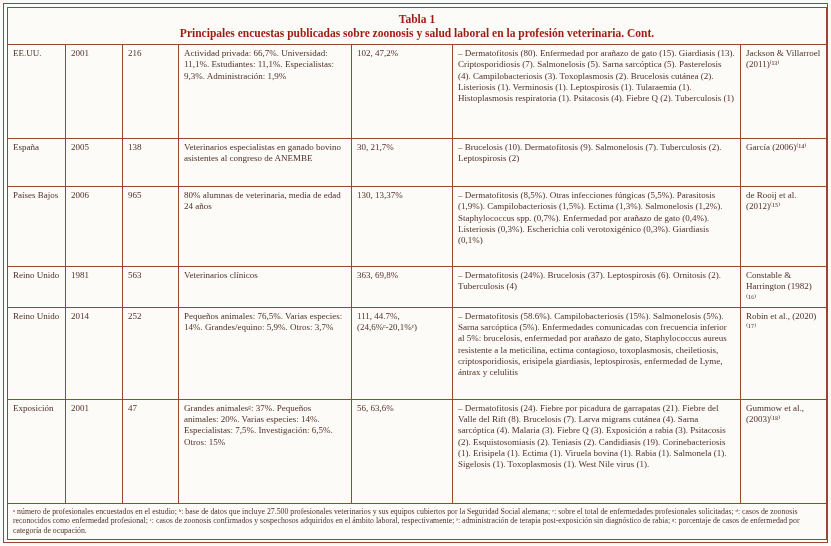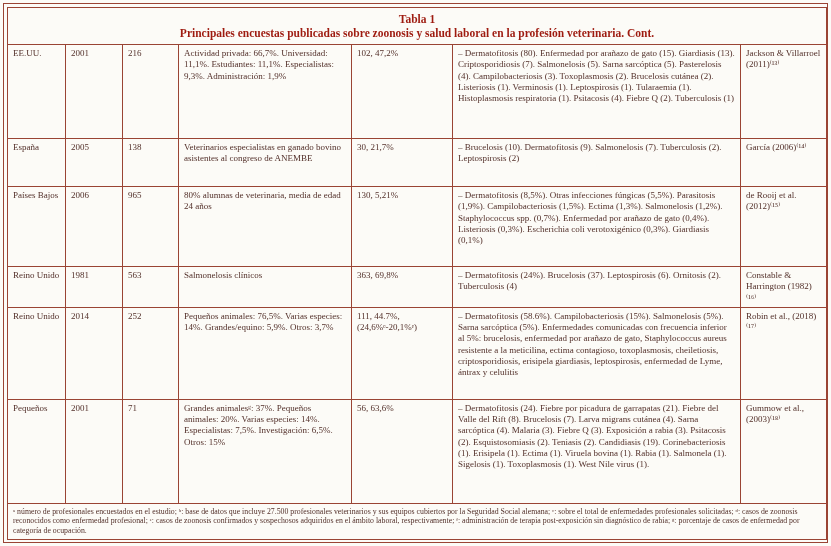--- a/index.html
+++ b/index.html
@@ -64,46 +64,46 @@
         <td>Veterinarios especialistas en ganado bovino asistentes al congreso de ANEMBE</td>
         <td>30, 21,7%</td>
         <td>– Brucelosis (10). Dermatofitosis (9). Salmonelosis (7). Tuberculosis (2). Leptospirosis (2)</td>
         <td>García (2006)⁽¹⁴⁾</td>
       </tr>
       <tr class="r3">
         <td>Países Bajos</td>
         <td>2006</td>
         <td>965</td>
         <td>80% alumnas de veterinaria, media de edad 24 años</td>
-        <td>130, 5,21%</td>
+        <td>130, 13,37%</td>
         <td>– Dermatofitosis (8,5%).  Otras infecciones fúngicas (5,5%). Parasitosis (1,9%). Campilobacteriosis (1,5%). Ectima (1,3%). Salmonelosis (1,2%). Staphylococcus spp. (0,7%). Enfermedad por arañazo de gato (0,4%). Listeriosis (0,3%). Escherichia coli verotoxigénico (0,3%). Giardiasis (0,1%)</td>
         <td>de Rooij et al. (2012)⁽¹⁵⁾</td>
       </tr>
       <tr class="r4">
         <td>Reino Unido</td>
         <td>1981</td>
         <td>563</td>
-        <td>Salmonelosis clínicos</td>
+        <td>Veterinarios clínicos</td>
         <td>363, 69,8%</td>
         <td>– Dermatofitosis (24%). Brucelosis (37). Leptospirosis (6). Ornitosis (2). Tuberculosis (4)</td>
         <td>Constable &amp; Harrington (1982) ⁽¹⁶⁾</td>
       </tr>
       <tr class="r5">
         <td>Reino Unido</td>
         <td>2014</td>
         <td>252</td>
         <td>Pequeños animales: 76,5%. Varias especies: 14%. Grandes/equino: 5,9%. Otros: 3,7%</td>
         <td>111, 44.7%, (24,6%ᵉ-20,1%ᵉ)</td>
         <td>– Dermatofitosis (58.6%). Campilobacteriosis (15%). Salmonelosis (5%). Sarna sarcóptica (5%). Enfermedades comunicadas con frecuencia inferior al 5%: brucelosis, enfermedad por arañazo de gato, Staphylococcus aureus resistente a la meticilina, ectima contagioso, toxoplasmosis, cheiletiosis, criptosporidiosis, erisipela giardiasis, leptospirosis, enfermedad de Lyme, ántrax y celulitis</td>
-        <td>Robin et al., (2018)⁽¹⁷⁾</td>
+        <td>Robin et al., (2020)⁽¹⁷⁾</td>
       </tr>
       <tr class="r6">
-        <td>Pequeños</td>
+        <td>Exposición</td>
         <td>2001</td>
-        <td>71</td>
+        <td>47</td>
         <td>Grandes animalesᵍ: 37%. Pequeños animales: 20%. Varias especies: 14%. Especialistas: 7,5%. Investigación: 6,5%. Otros: 15%</td>
         <td>56, 63,6%</td>
         <td>– Dermatofitosis (24). Fiebre por picadura de garrapatas (21). Fiebre del Valle del Rift (8). Brucelosis (7). Larva migrans cutánea (4). Sarna sarcóptica (4). Malaria (3). Fiebre Q (3). Exposición a rabia (3). Psitacosis (2). Esquistosomiasis (2). Teniasis (2). Candidiasis (19). Corinebacteriosis (1). Erisipela (1). Ectima (1). Viruela bovina (1). Rabia (1). Salmonela (1). Sigelosis (1). Toxoplasmosis (1). West Nile virus (1).</td>
         <td>Gummow et al., (2003)⁽¹⁸⁾</td>
       </tr>
     </tbody>
     <tfoot>
       <tr class="rf">
         <td class="foot" colspan="7">ᵃ número de profesionales encuestados en el estudio; ᵇ: base de datos que incluye 27.500 profesionales veterinarios y sus equipos cubiertos por la Seguridad Social alemana; ᶜ: sobre el total de enfermedades profesionales solicitadas; ᵈ: casos de zoonosis reconocidos como enfermedad profesional; ᵉ: casos de zoonosis confirmados y sospechosos adquiridos en el ámbito laboral, respectivamente; ᶠ: administración de terapia post-exposición sin diagnóstico de rabia; ᵍ: porcentaje de casos de enfermedad por categoría de ocupación.</td>
       </tr>

